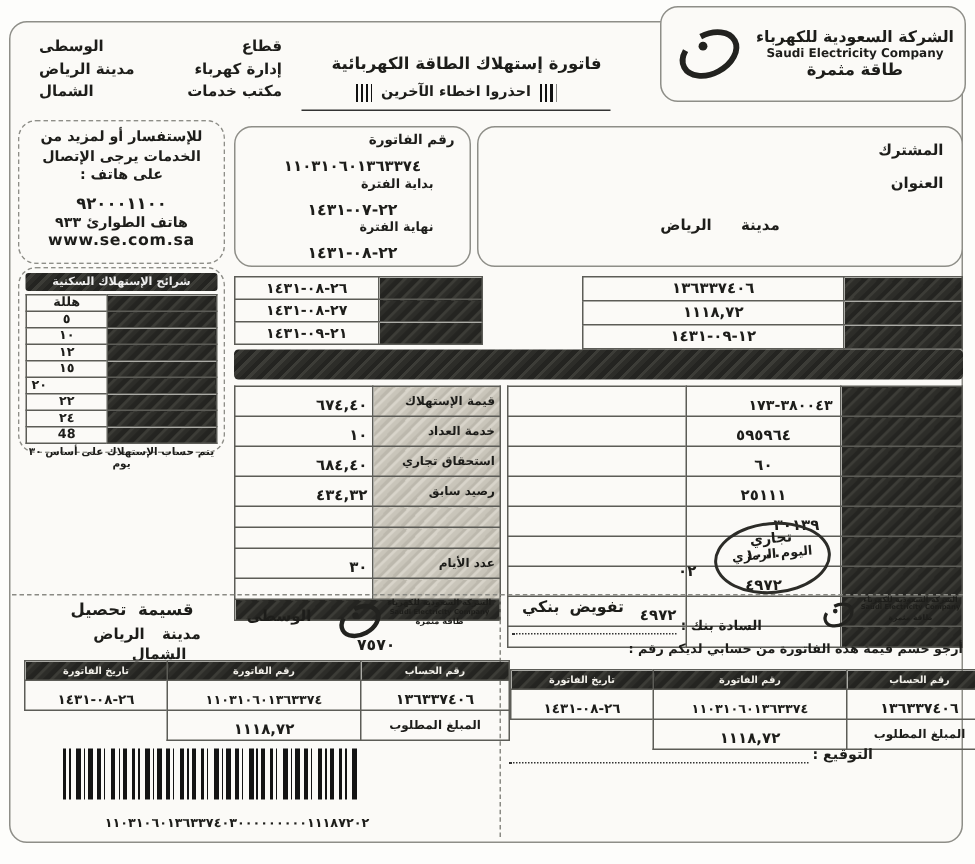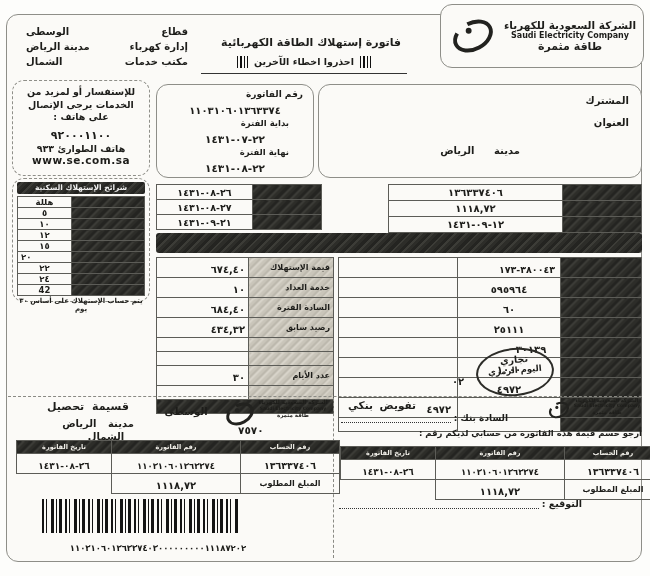--- a/index.html
+++ b/index.html
@@ -107,21 +107,21 @@
       <tr style="height:10px;">
             <td class="redact"></td>
             <td class="n" style="display:table-cell;text-align:center;">٢٢</td>
           </tr>
       <tr style="height:10px;">
             <td class="redact"></td>
             <td class="n" style="display:table-cell;text-align:center;">٢٤</td>
           </tr>
       <tr style="height:10px;">
             <td class="redact"></td>
-            <td class="n" style="display:table-cell;text-align:center;">42</td>
+            <td class="n" style="display:table-cell;text-align:center;">48</td>
           </tr>
     </tbody>
       </table>
     <div class="b" style="font-size:7px;text-align:center;margin-top:1px;">يتم حساب الإستهلاك على أساس ٣٠ يوم</div>
   </div>
 
   <div class="abs box" style="left:156px;top:84px;width:158px;height:94px;padding:4px 10px;box-sizing:border-box;">
     <div class="b" style="font-size:9px;text-align:right;">رقم الفاتورة</div>
     <div style="text-align:center;"><span class="n" style="font-size:10px;letter-spacing:1px;">١١٠٣١٠٦٠١٣٦٣٣٧٤</span></div>
     <div class="b" style="font-size:8.5px;text-align:right;padding-right:14px;">بداية الفترة</div>
@@ -180,21 +180,21 @@
     <tbody>
         <tr style="height:14px;">
           <td class="smudge b" style="width:78px;font-size:8px;">قيمة الإستهلاك</td>
           <td style="text-align:right;"><span class="n" style="font-size:10px;letter-spacing:1px;">٦٧٤,٤٠</span></td>
         </tr>
     <tr style="height:14px;">
           <td class="smudge b" style="font-size:8px;">خدمة العداد</td>
           <td style="text-align:right;"><span class="n" style="font-size:10px;letter-spacing:1px;">١٠</span></td>
         </tr>
     <tr style="height:14px;">
-          <td class="smudge b" style="font-size:8px;">السادة الفترة</td>
+          <td class="smudge b" style="font-size:8px;">استحقاق تجاري</td>
           <td style="text-align:right;"><span class="n" style="font-size:10px;letter-spacing:1px;">٦٨٤,٤٠</span></td>
         </tr>
     <tr style="height:14px;">
           <td class="smudge b" style="font-size:8px;">رصيد سابق</td>
           <td style="text-align:right;"><span class="n" style="font-size:10px;letter-spacing:1px;">٤٣٤,٣٢</span></td>
         </tr>
     <tr style="height:14px;">
           <td class="smudge"></td>
           <td></td>
         </tr>

